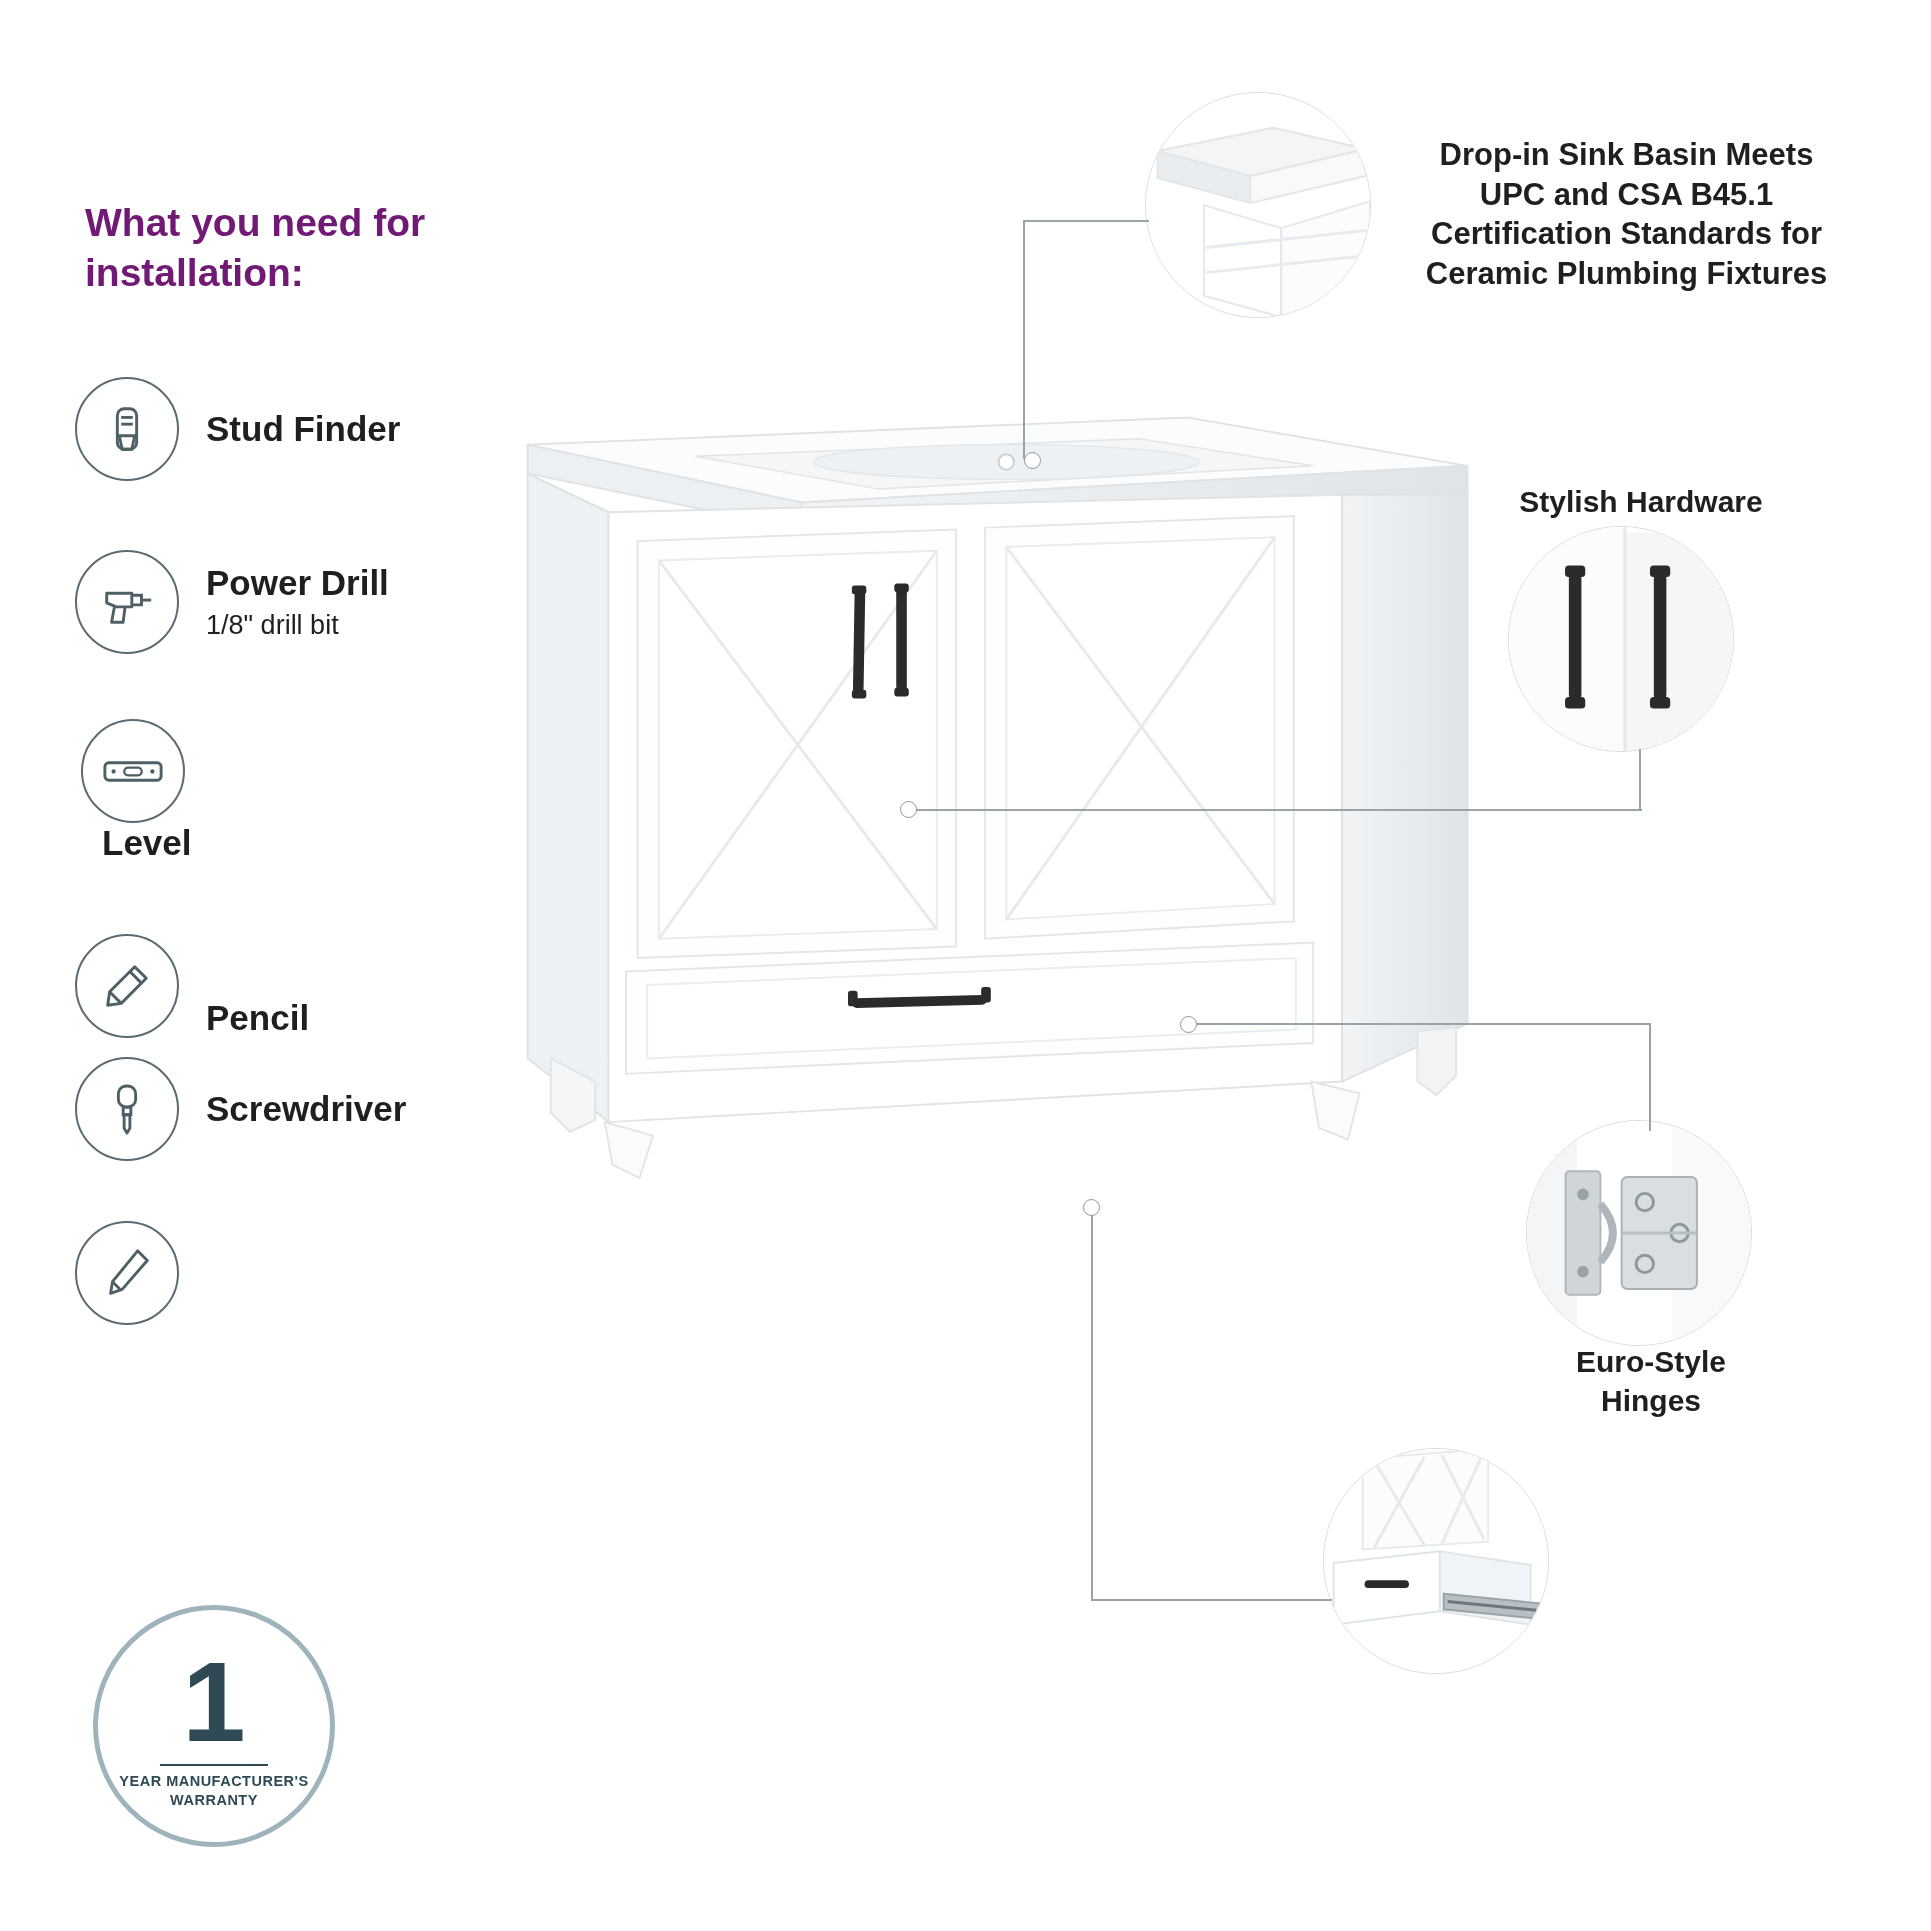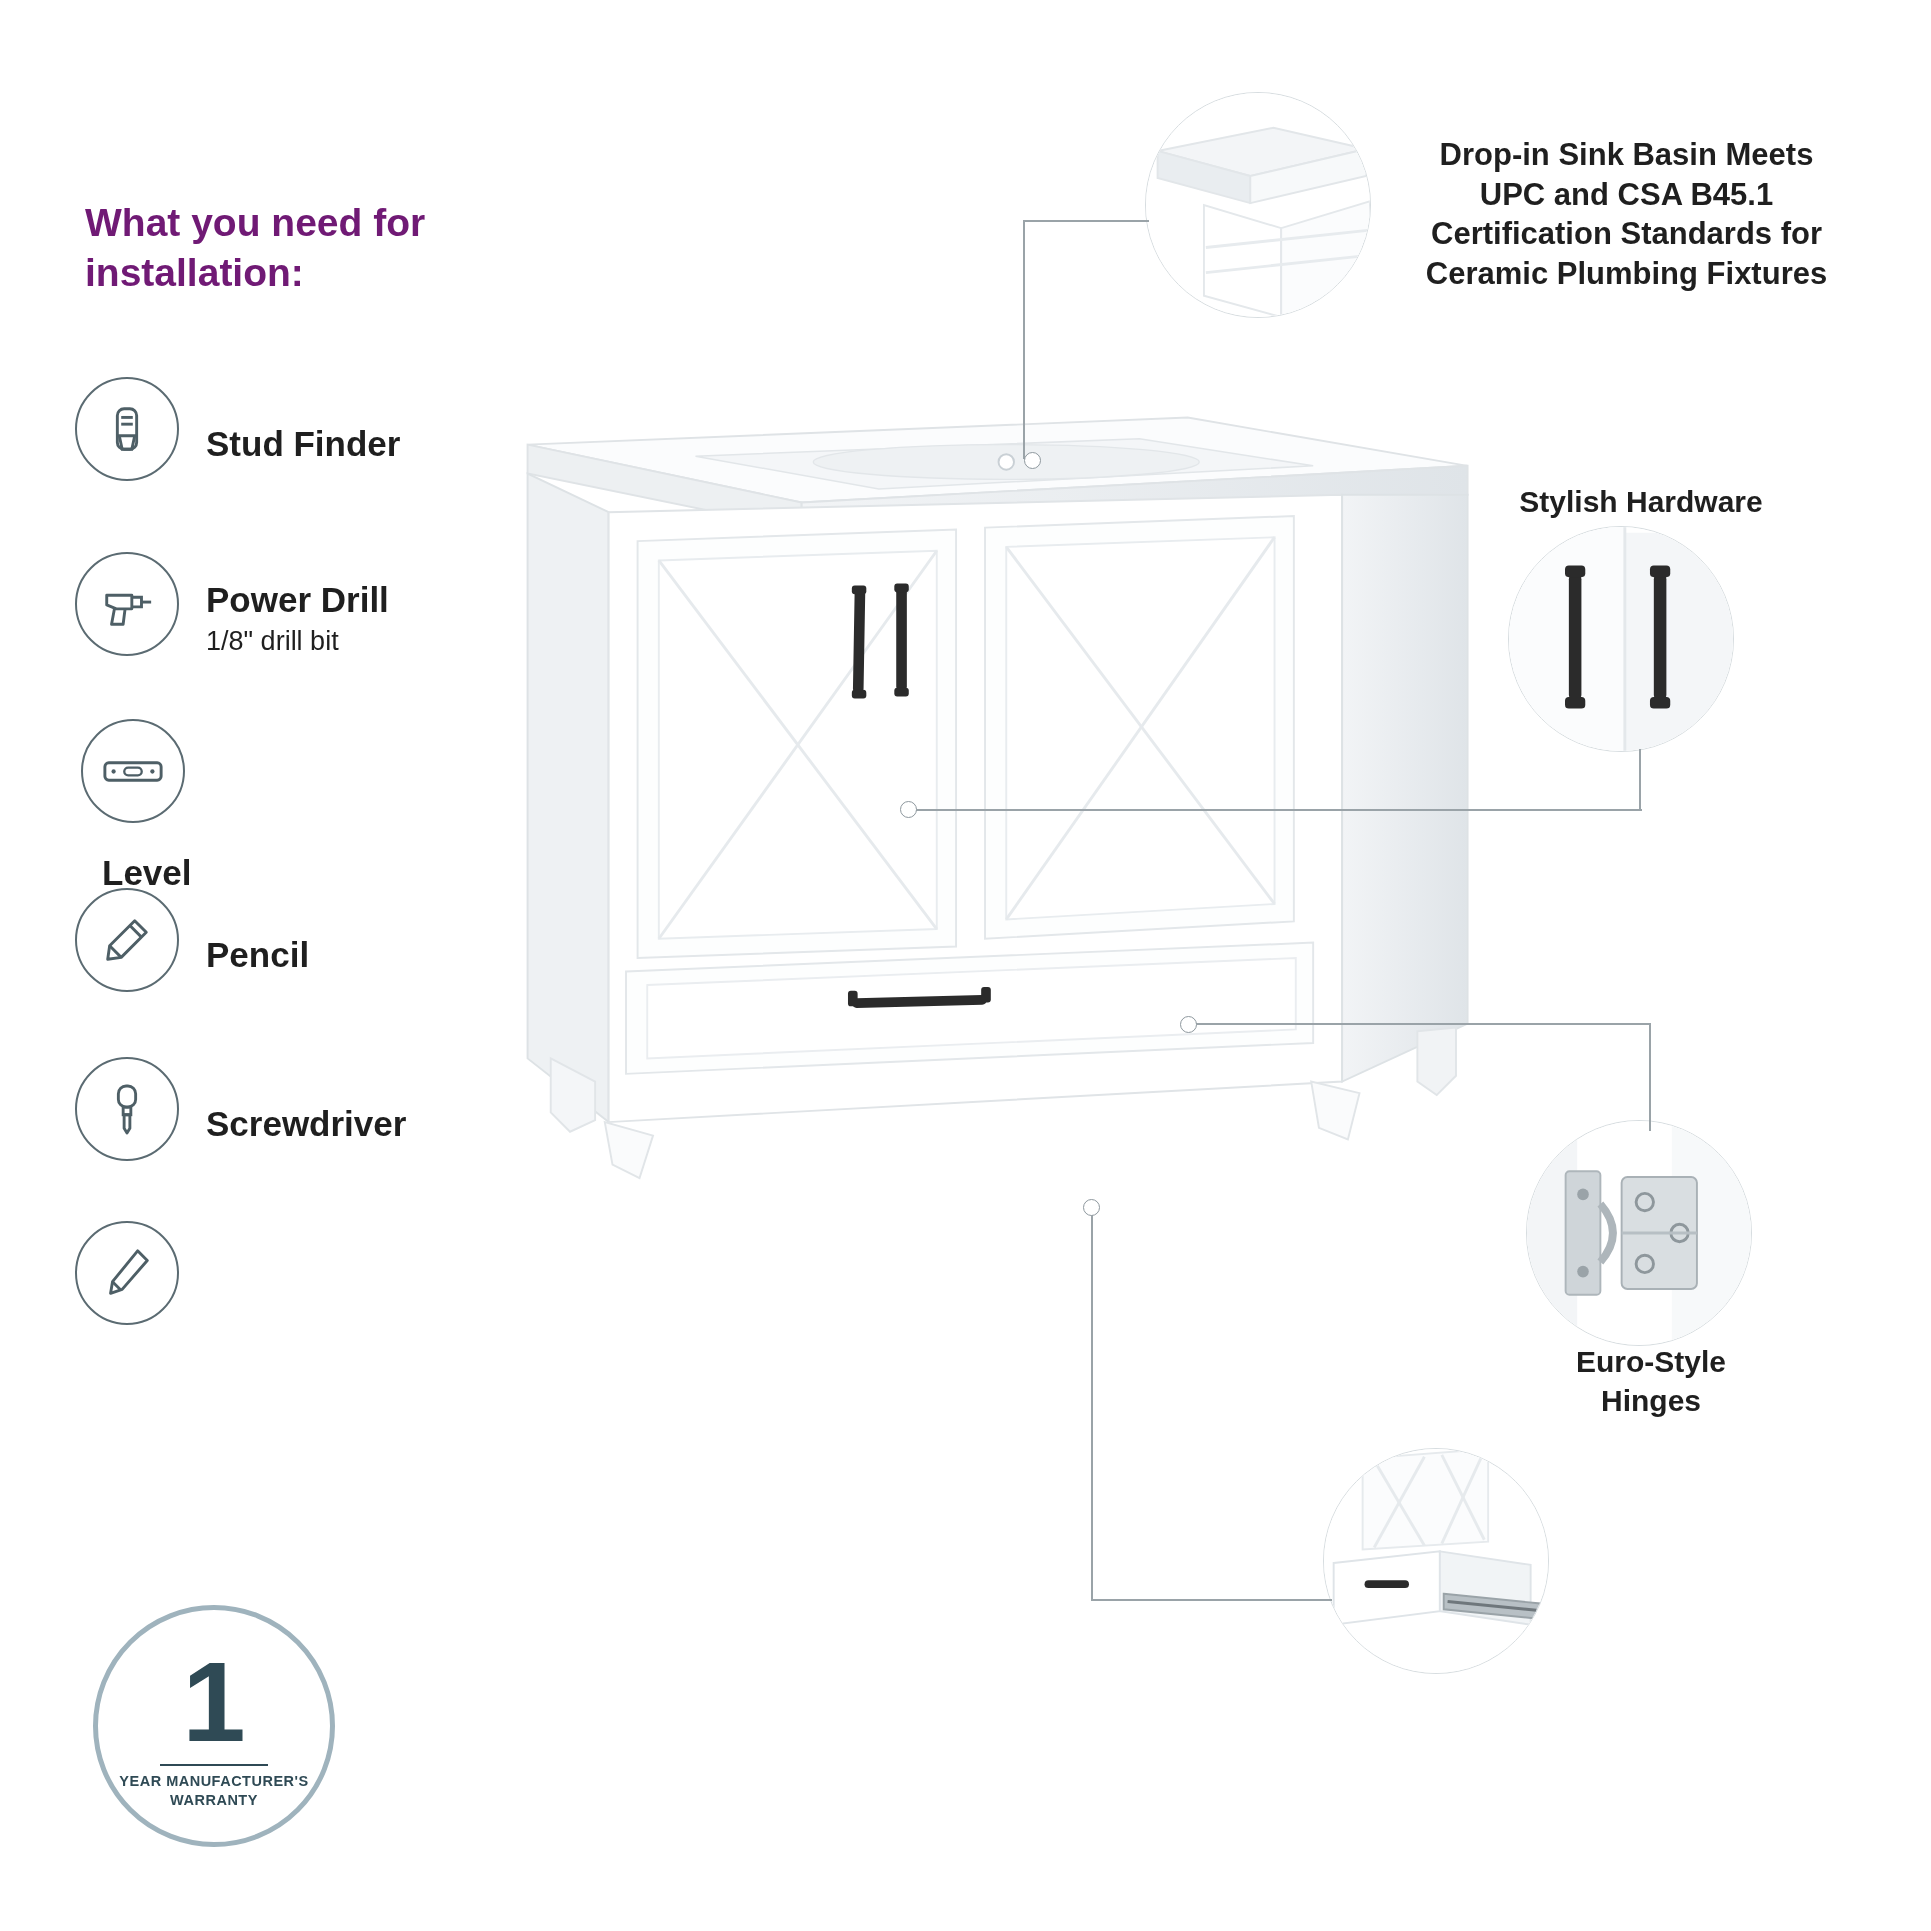--- a/index.html
+++ b/index.html
@@ -18,21 +18,21 @@
     position:absolute;left:85px;top:198px;width:406px;
     font-size:39px;font-weight:700;line-height:1.28;color:#701a75;
   }
   .tool-row{position:absolute;left:75px;display:flex;align-items:center;}
   .tool-circle{
     width:100px;height:100px;border-radius:50%;
     border:2.4px solid #5b6b72;
     display:flex;align-items:center;justify-content:center;
     flex:0 0 auto;background:#fff;
   }
-  .tool-text{margin-left:27px;margin-top:30px;}
+  .tool-text{margin-left:27px;}
   .tool-name{font-size:35px;font-weight:600;line-height:1.15;color:#1f1f1f;white-space:pre-line;}
   .tool-sub{font-size:27px;font-weight:400;margin-top:5.8px;color:#1f1f1f;}
 
   
   .warranty{
     position:absolute;left:93px;top:1605px;width:232px;height:232px;
     border-radius:50%;border:5.8px solid #9fb3bd;
     display:flex;flex-direction:column;align-items:center;justify-content:center;
     color:#2f4a55;
   }
@@ -108,21 +108,21 @@
         <rect x="24" y="16" width="18" height="8" rx="4" fill="none" stroke="#4e5f66" stroke-width="2.4"></rect>
         <circle cx="13" cy="20" r="2.2" fill="#4e5f66"></circle>
         <circle cx="53" cy="20" r="2.2" fill="#4e5f66"></circle>
       </svg>
     </div>
     <div class="tool-text">
       <div class="tool-name">Level</div>
     </div>
   </div>
 
-  <div class="tool-row" style="top:888px;">
+  <div class="tool-row" style="top:934px;align-items:flex-end;">
     <div class="tool-circle">
       <svg width="54" height="54" viewBox="0 0 56 56">
         <path d="M36 8 l12 12 l-26 26 l-14 2 l2 -14 z" fill="none" stroke="#4e5f66" stroke-width="3" stroke-linejoin="round"></path>
         <line x1="31" y1="13" x2="43" y2="25" stroke="#4e5f66" stroke-width="3"></line>
         <line x1="10" y1="34" x2="22" y2="46" stroke="#4e5f66" stroke-width="3"></line>
       </svg>
     </div>
     <div class="tool-text">
       <div class="tool-name">Pencil</div>
     </div>

